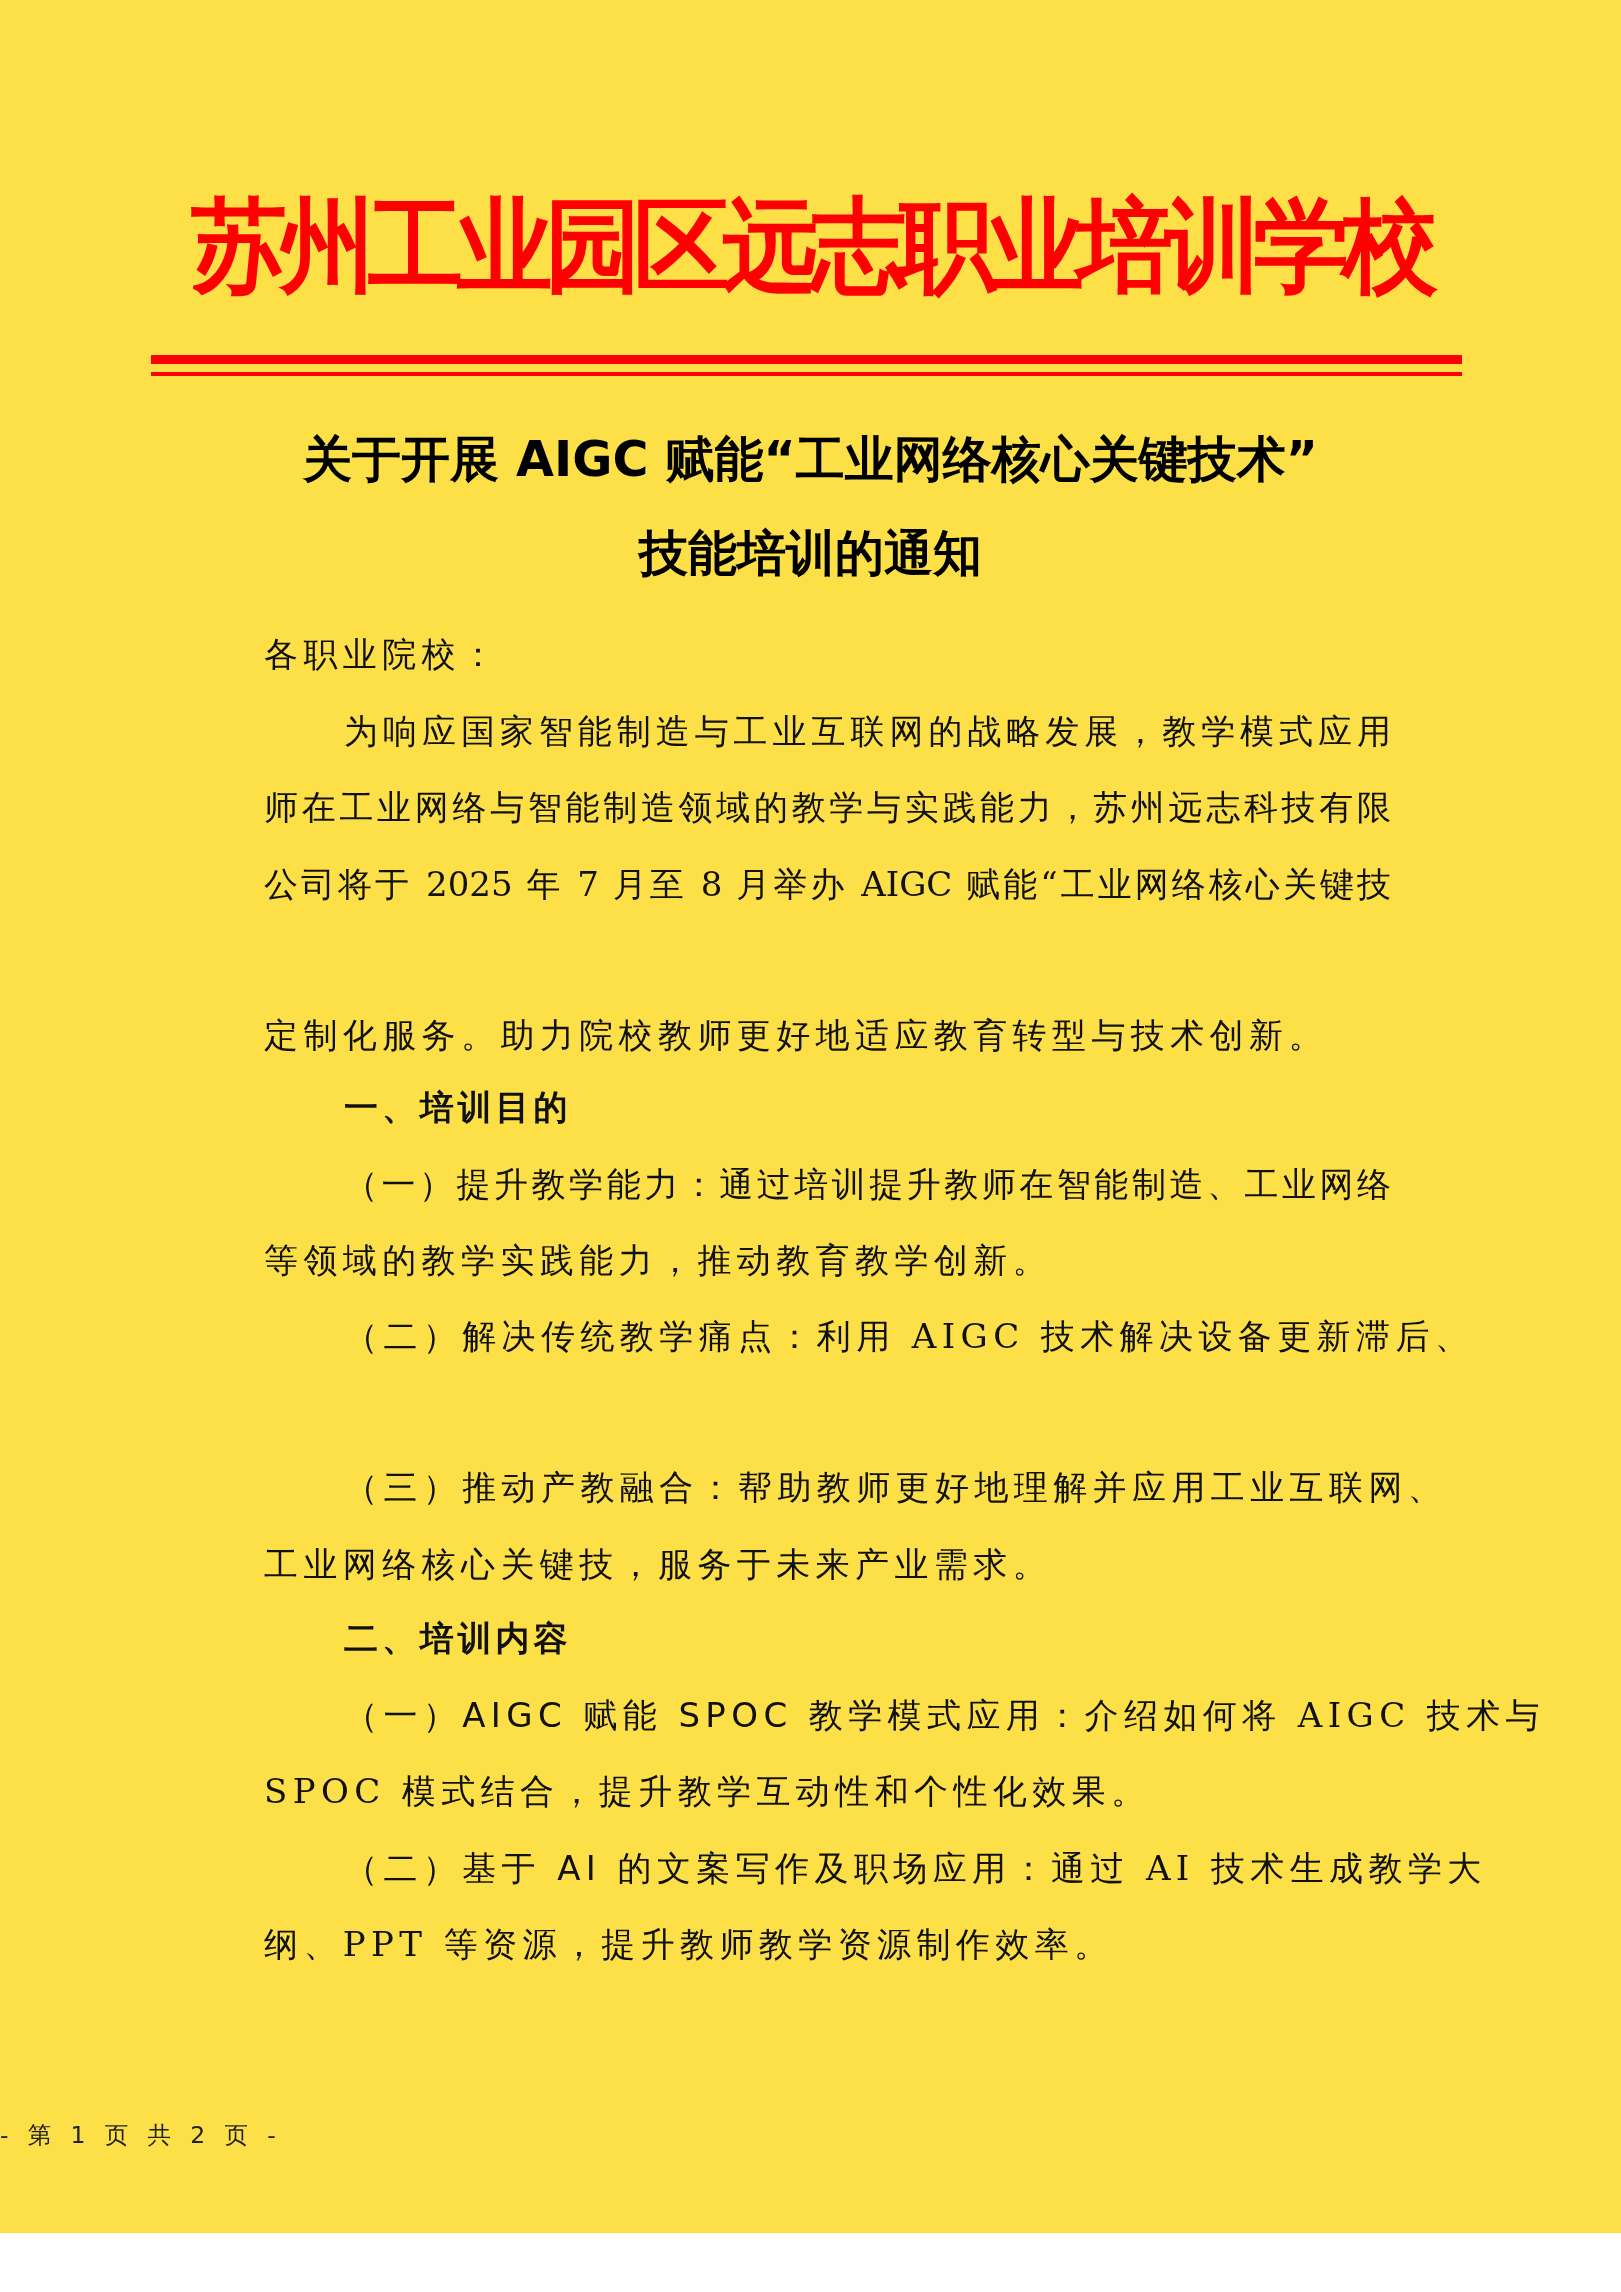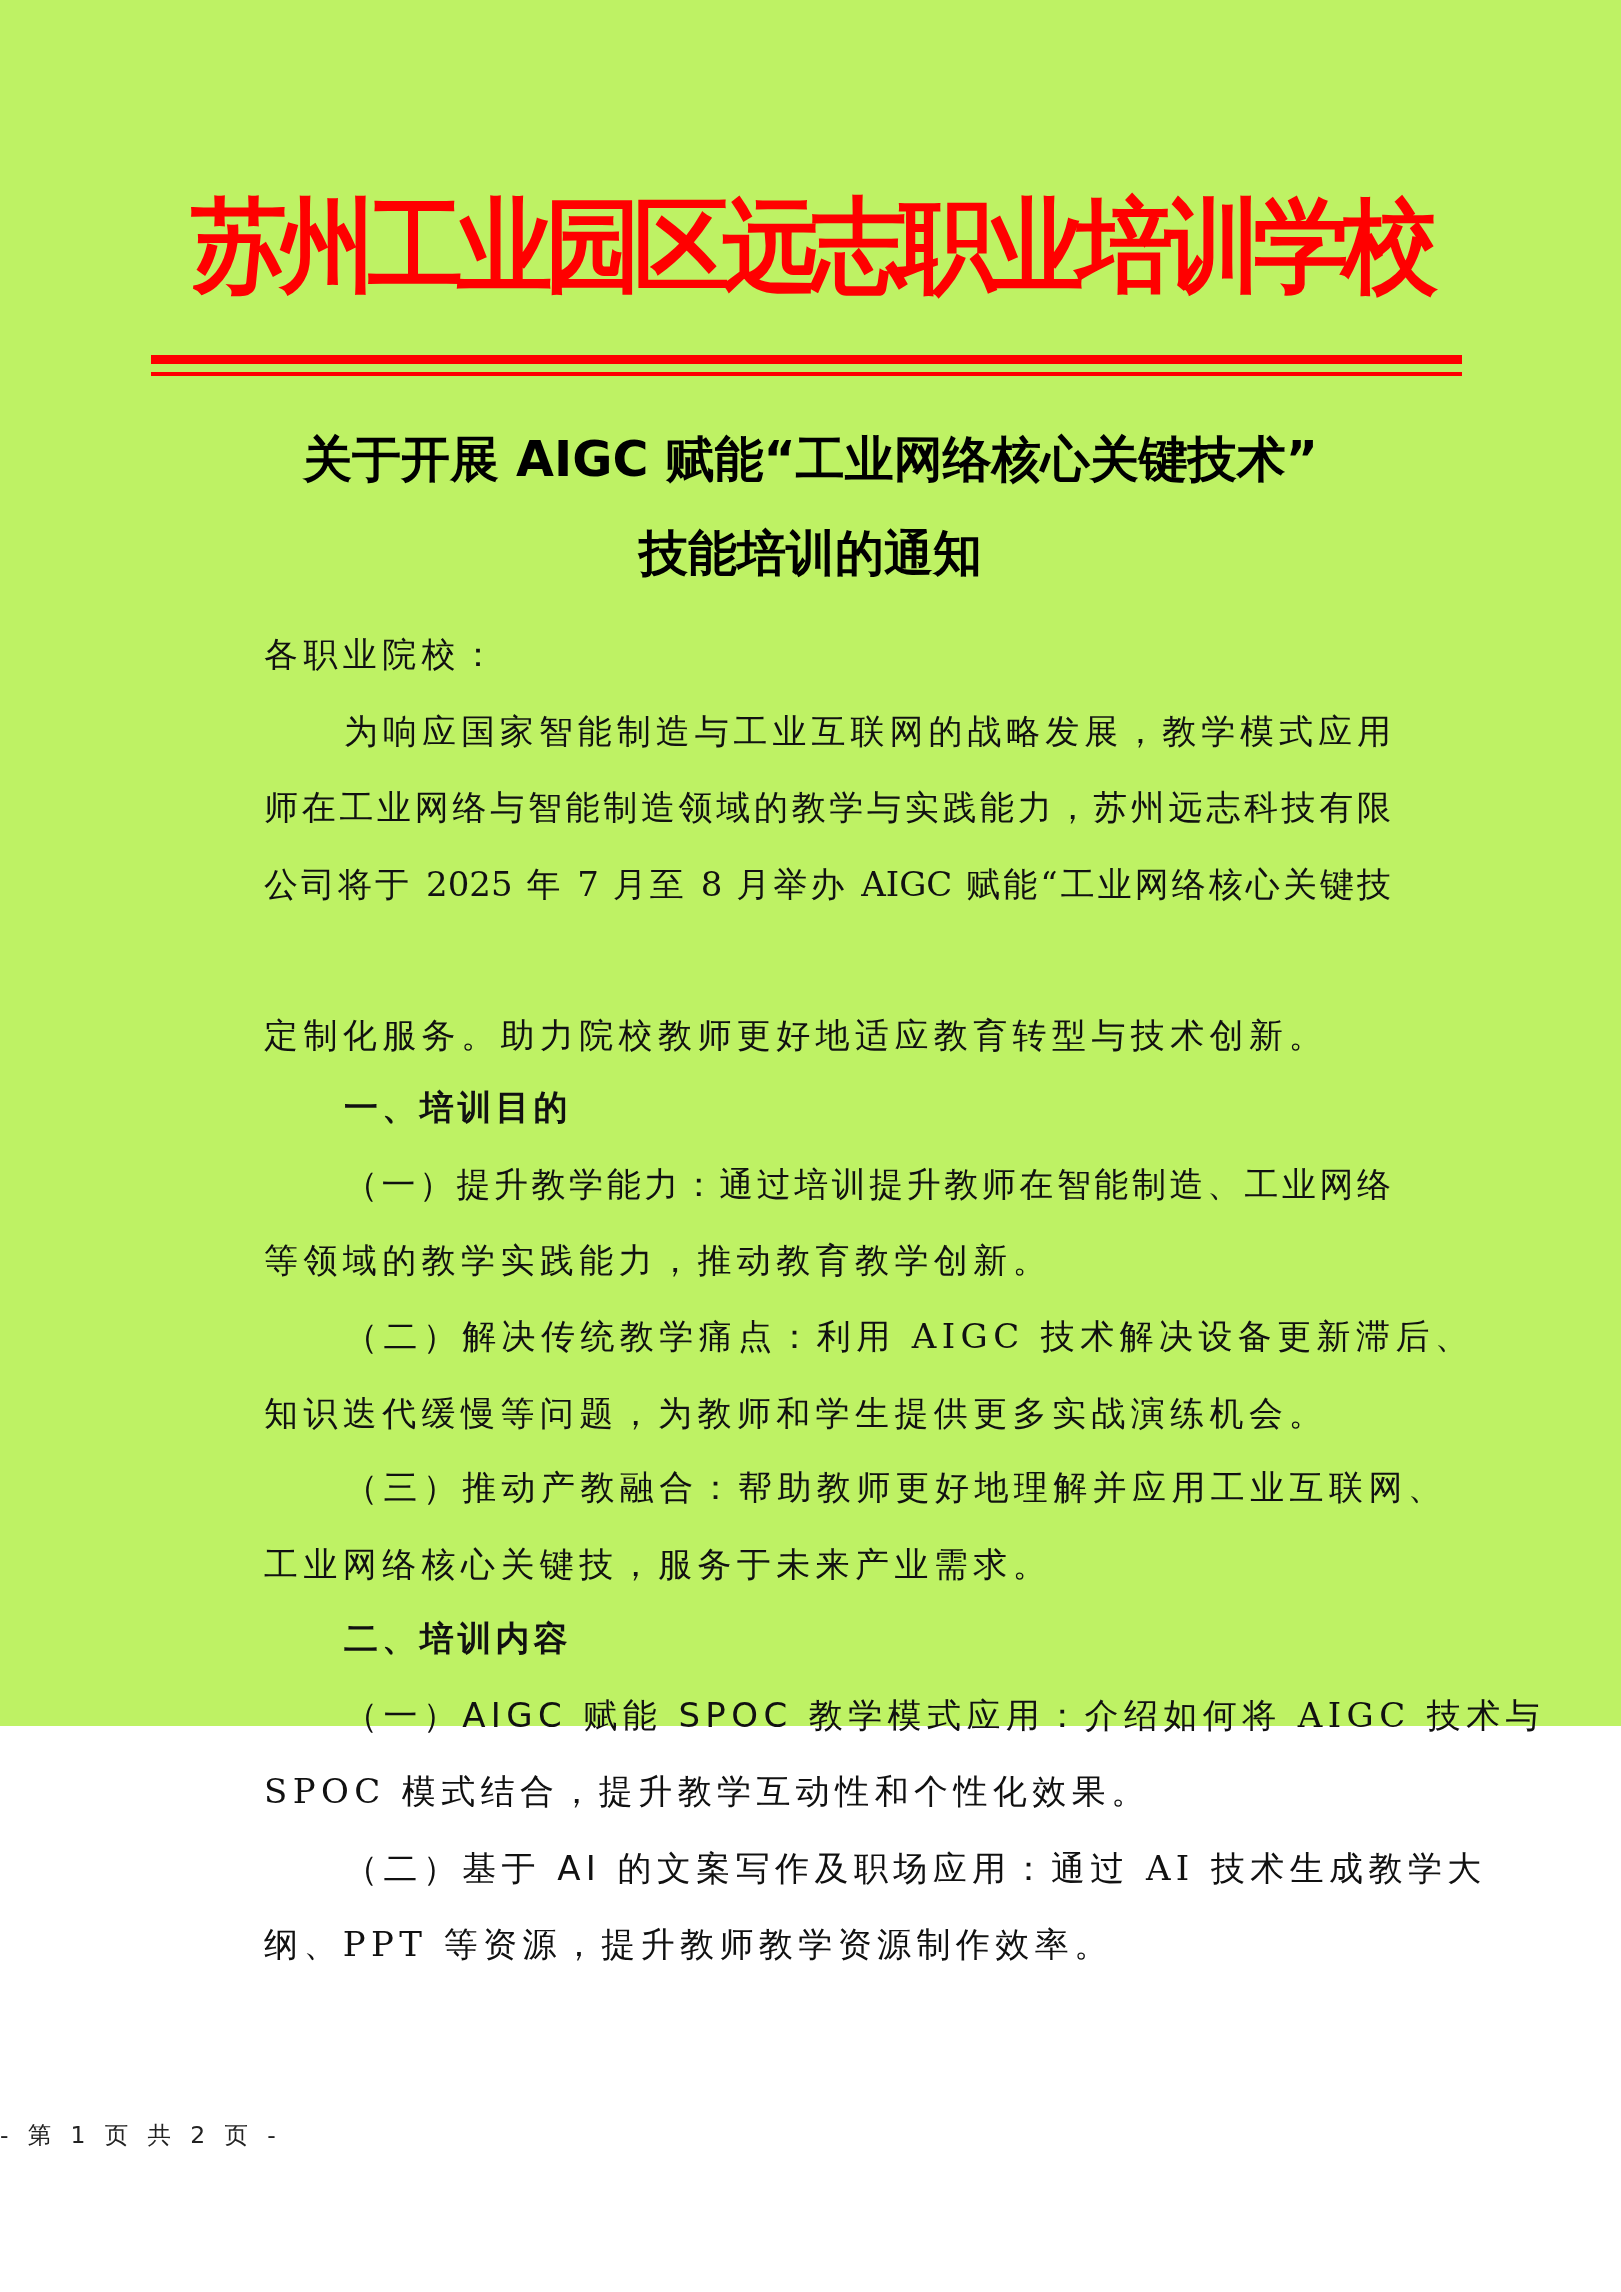--- a/index.html
+++ b/index.html
@@ -1,17 +1,17 @@
 <!DOCTYPE html>
 <html><head>
 <meta charset="utf-8">
 <style>
   html, body { margin: 0; padding: 0; background: #ffffff; }
   body { width: 1621px; height: 2293px; position: relative; overflow: hidden; }
-  .page { position: absolute; left: 0; top: 0; width: 1621px; height: 1726px; background: #bef264; }
+  .page { position: absolute; left: 0; top: 0; width: 1621px; height: 2233px; background: #fde047; }
   .letterhead {
     position: absolute; left: 191px; top: 184px; width: 1245px; height: 123px;
     color: #ff0000; font-family: "DejaVu Serif", "Liberation Serif", serif;
     font-weight: bold; font-size: 102px; line-height: 123px; white-space: nowrap;
     letter-spacing: -7.8px; transform-origin: left center; transform: scaleX(0.94);
   }
   .rule-thick { position: absolute; left: 151px; top: 355px; width: 1311px; height: 8.8px; background: #ff0000; }
   .rule-thin { position: absolute; left: 151px; top: 372px; width: 1311px; height: 3.9px; background: #ff0000; }
   .doc-title {
     position: absolute; left: 0; width: 1621px; text-align: center;
@@ -55,21 +55,20 @@
   <div class="line heading indent" style="top:1083px">一、培训目的</div>
 
   <div class="line justify indent" style="top:1160px">
     <span><span class="lead">（一）提升教学能力：</span><span>通过培训提升教师在智能制造、工业网络</span></span>
   </div>
   <div class="line" style="top:1236px">等领域的教学实践能力，推动教育教学创新。</div>
 
   <div class="line indent" style="top:1312px">
     <span class="lead">（二）解决传统教学痛点：</span><span>利用 AIGC 技术解决设备更新滞后、</span>
   </div>
-  <div class="line" style="top:1389px">知识迭代缓慢等问题，为教师和学生提供更多实战演练机会。</div>
 
   <div class="line indent" style="top:1463px">
     <span class="lead">（三）推动产教融合：</span><span>帮助教师更好地理解并应用工业互联网、</span>
   </div>
   <div class="line" style="top:1540px">工业网络核心关键技，服务于未来产业需求。</div>
 
   <div class="line heading indent" style="top:1614px">二、培训内容</div>
 
   <div class="line indent" style="top:1691px">
     <span class="lead">（一）AIGC 赋能 SPOC 教学模式应用：</span><span>介绍如何将 AIGC 技术与</span>

